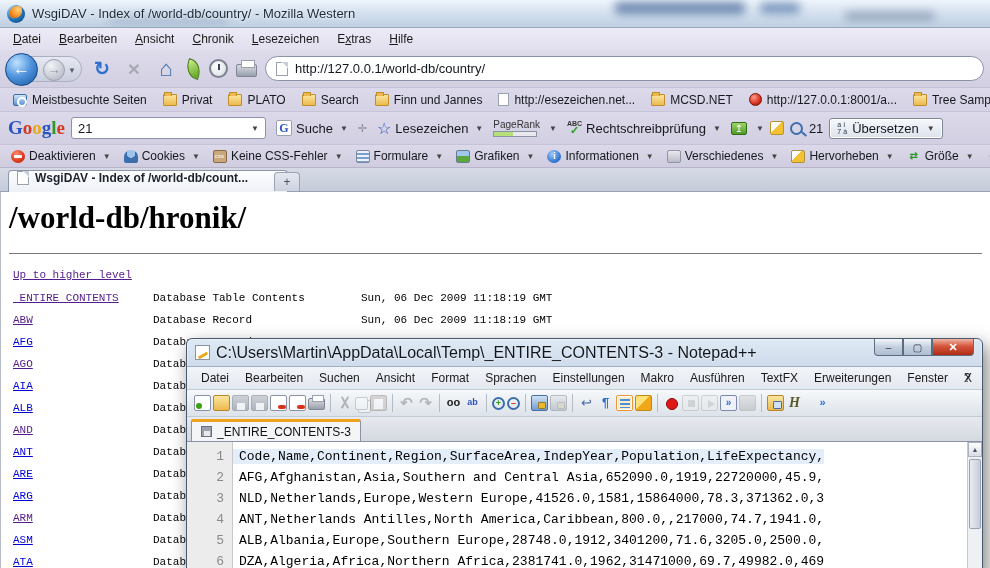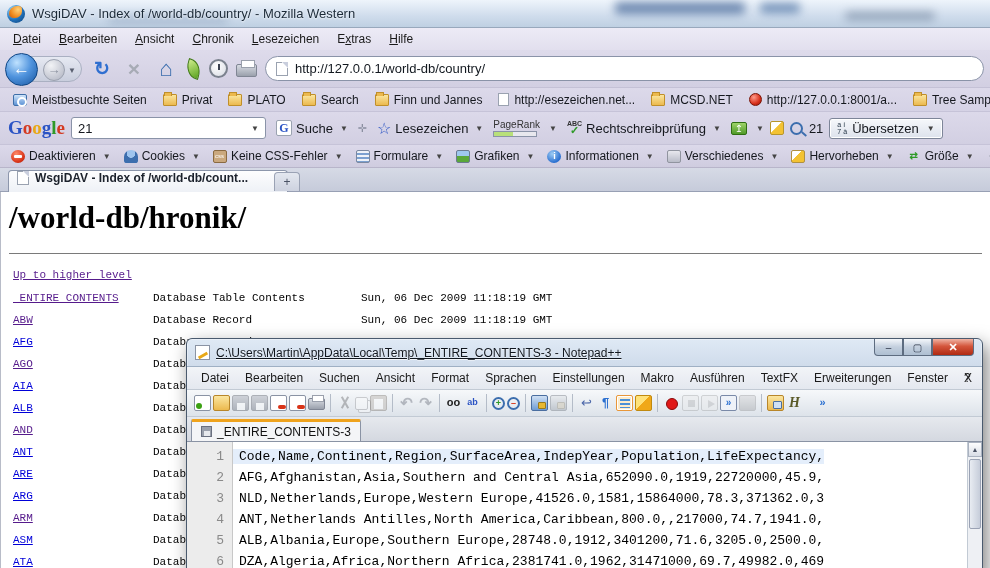--- a/index.html
+++ b/index.html
@@ -147,21 +147,21 @@
   .ldate { color:#000; }
 
   
   .npp { position:absolute; left:186px; top:338px; width:797px; height:238px;
     border:1px solid #4a5a6e; border-radius:6px 6px 0 0;
     box-shadow:0 0 0 1px rgba(255,255,255,.35) inset, 4px 7px 18px rgba(0,0,0,.5);
     background:linear-gradient(#dfe9f5,#b9c9dd 28%, #adbfd6); overflow:hidden; }
   .npp-title { position:relative; height:27px; display:flex; align-items:center; padding-left:8px; gap:6px; }
   .npp-ico { width:15px; height:15px; background:#fff; border:1px solid #8a93a4; position:relative; flex:none; }
   .npp-ico::after { content:""; position:absolute; left:2px; top:8px; width:10px; height:3px; background:#e8a818; transform:rotate(-30deg); }
-  .npp-title-text { font-size:12px; color:#10161e; text-shadow:0 1px 1px rgba(255,255,255,.7); white-space:nowrap;text-decoration:underline; }
+  .npp-title-text { font-size:16px; color:#10161e; text-shadow:0 1px 1px rgba(255,255,255,.7); white-space:nowrap; }
   .winbtns { position:absolute; right:8px; top:0; display:flex; }
   .wb { width:29px; height:17px; border:1px solid #5d6c80; border-top:none;
     background:linear-gradient(#f4f7fb,#c3cfde 50%,#aebfd2); color:#2c3648; font-size:10px;
     display:flex; align-items:center; justify-content:center; }
   .wb.min { border-radius:0 0 0 4px; }
   .wb.close { width:42px; border-radius:0 0 4px 0;
     background:linear-gradient(#f0b4a4,#d4563c 45%,#b02a12); color:#fff; font-weight:bold; font-size:11px; }
   .npp-menu { height:23px; background:linear-gradient(#f2f4f8,#e4e8ef); display:flex; align-items:center;
     padding-left:6px; border-top:1px solid #9fb0c4; position:relative; }
   .npp-menu .menu-item { font-size:12px; padding:3px 8px; }

